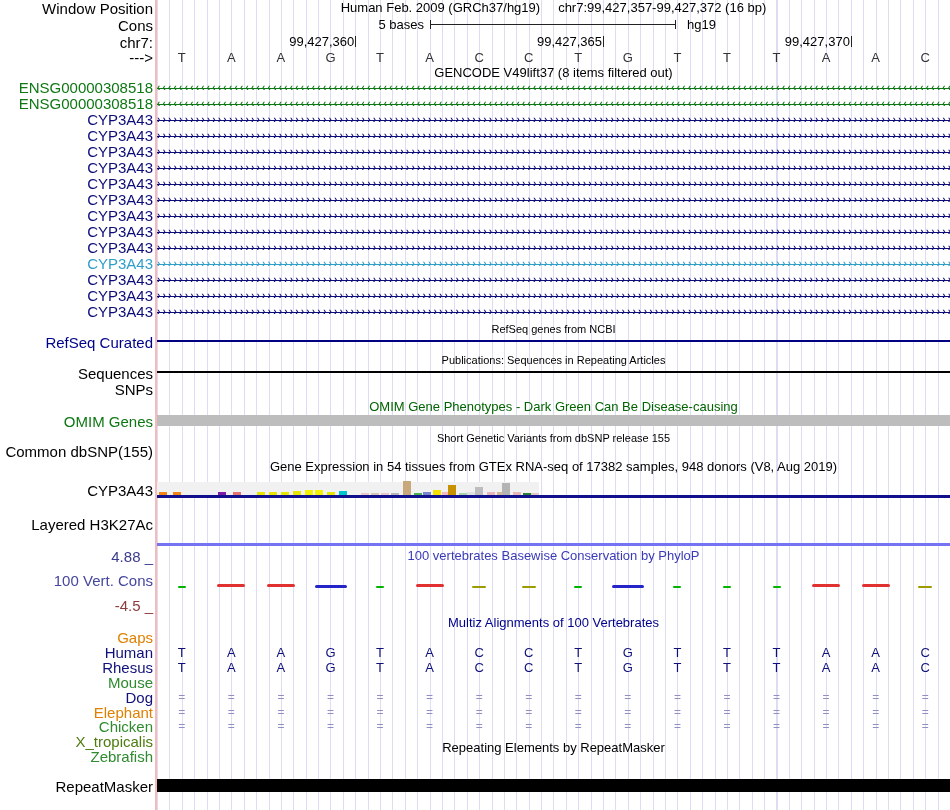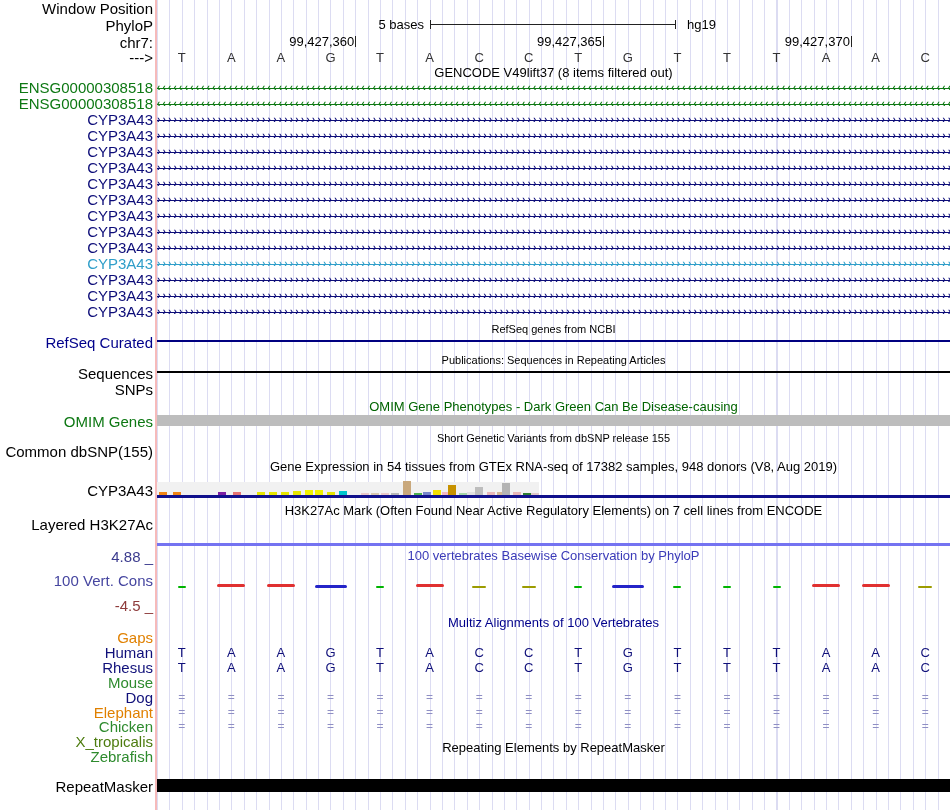--- a/index.html
+++ b/index.html
@@ -26,22 +26,25 @@
   .lbl-navy{color:#00008b;padding-left:34px;} .lbl-green{color:#0d7813;}
 </style>
 </head>
 <body>
 
 <div id="browser">
   <div id="gridlines"></div>
   <div id="separator"></div>
 
   <div class="rlabel" style="top:1px">Window Position</div>
-
-  <div class="rlabel" style="top:18px">PhyloP</div>
+  <div id="hdr" class="ttl">
+    <span>Human Feb. 2009 (GRCh37/hg19)</span><span>chr7:99,427,357-99,427,372 (16 bp)</span>
+  </div>
+
+  <div class="rlabel" style="top:18px">Cons</div>
   <div class="num" style="right:526px;top:18px">5 bases</div>
   <div style="position:absolute;left:430px;top:24px;width:246px;height:1px;background:#222"></div>
   <div class="tick" style="left:430px;top:20px;height:9px"></div>
   <div class="tick" style="left:675px;top:20px;height:9px"></div>
   <div class="num" style="left:687px;top:18px">hg19</div>
 
   <div class="rlabel" style="top:35px">chr7:</div>
   <div id="coords">
       <div class="num" style="position: absolute; top: 35px; right: 595.75px;">99,427,360</div>
       <div style="position: absolute; left: 355.3px; top: 36px; width: 1px; height: 11px; background: rgb(34, 34, 34);"></div>
@@ -197,21 +200,20 @@
       <div style="position: absolute; left: 475px; top: 487px; width: 8px; height: 8px; background: rgb(189, 189, 189);"></div>
       <div style="position: absolute; left: 487px; top: 492px; width: 8px; height: 3px; background: rgb(232, 184, 184);"></div>
       <div style="position: absolute; left: 497px; top: 492px; width: 8px; height: 3px; background: rgb(212, 184, 150);"></div>
       <div style="position: absolute; left: 502px; top: 483px; width: 8px; height: 12px; background: rgb(180, 180, 180);"></div>
       <div style="position: absolute; left: 513px; top: 492px; width: 8px; height: 3px; background: rgb(232, 184, 184);"></div>
       <div style="position: absolute; left: 523px; top: 493px; width: 8px; height: 2px; background: rgb(46, 125, 50);"></div>
       <div style="position: absolute; left: 531px; top: 493px; width: 8px; height: 2px; background: rgb(224, 200, 200);"></div>
     </div>
   <div class="hline" style="top:495px;height:3px;background:#10108c"></div>
 
-  <div class="ttl" style="top:504px">H3K27Ac Mark (Often Found Near Active Regulatory Elements) on 7 cell lines from ENCODE</div>
   <div class="rlabel" style="top:517px">Layered H3K27Ac</div>
   <div class="hline" style="top:543px;height:3px;background:#7473f1"></div>
 
   <div class="rlabel" style="top:549px;color:#3b3b8e">4.88 _</div>
   <div class="ttl" style="top:549px;color:#3a3ab8">100 vertebrates Basewise Conservation by PhyloP</div>
   <div class="rlabel" style="top:573px;color:#4646a0">100 Vert. Cons</div>
   <div class="rlabel" style="top:598px;color:#8e3b3b">-4.5 _</div>
   <div id="phylop-marks">
       <div style="position: absolute; left: 177.8px; top: 586px; width: 8px; height: 2px; background: rgb(0, 180, 0); border-radius: 2px;"></div>
       <div style="position: absolute; left: 217.3px; top: 584px; width: 28px; height: 3px; background: rgb(224, 48, 48); border-radius: 2px;"></div>

